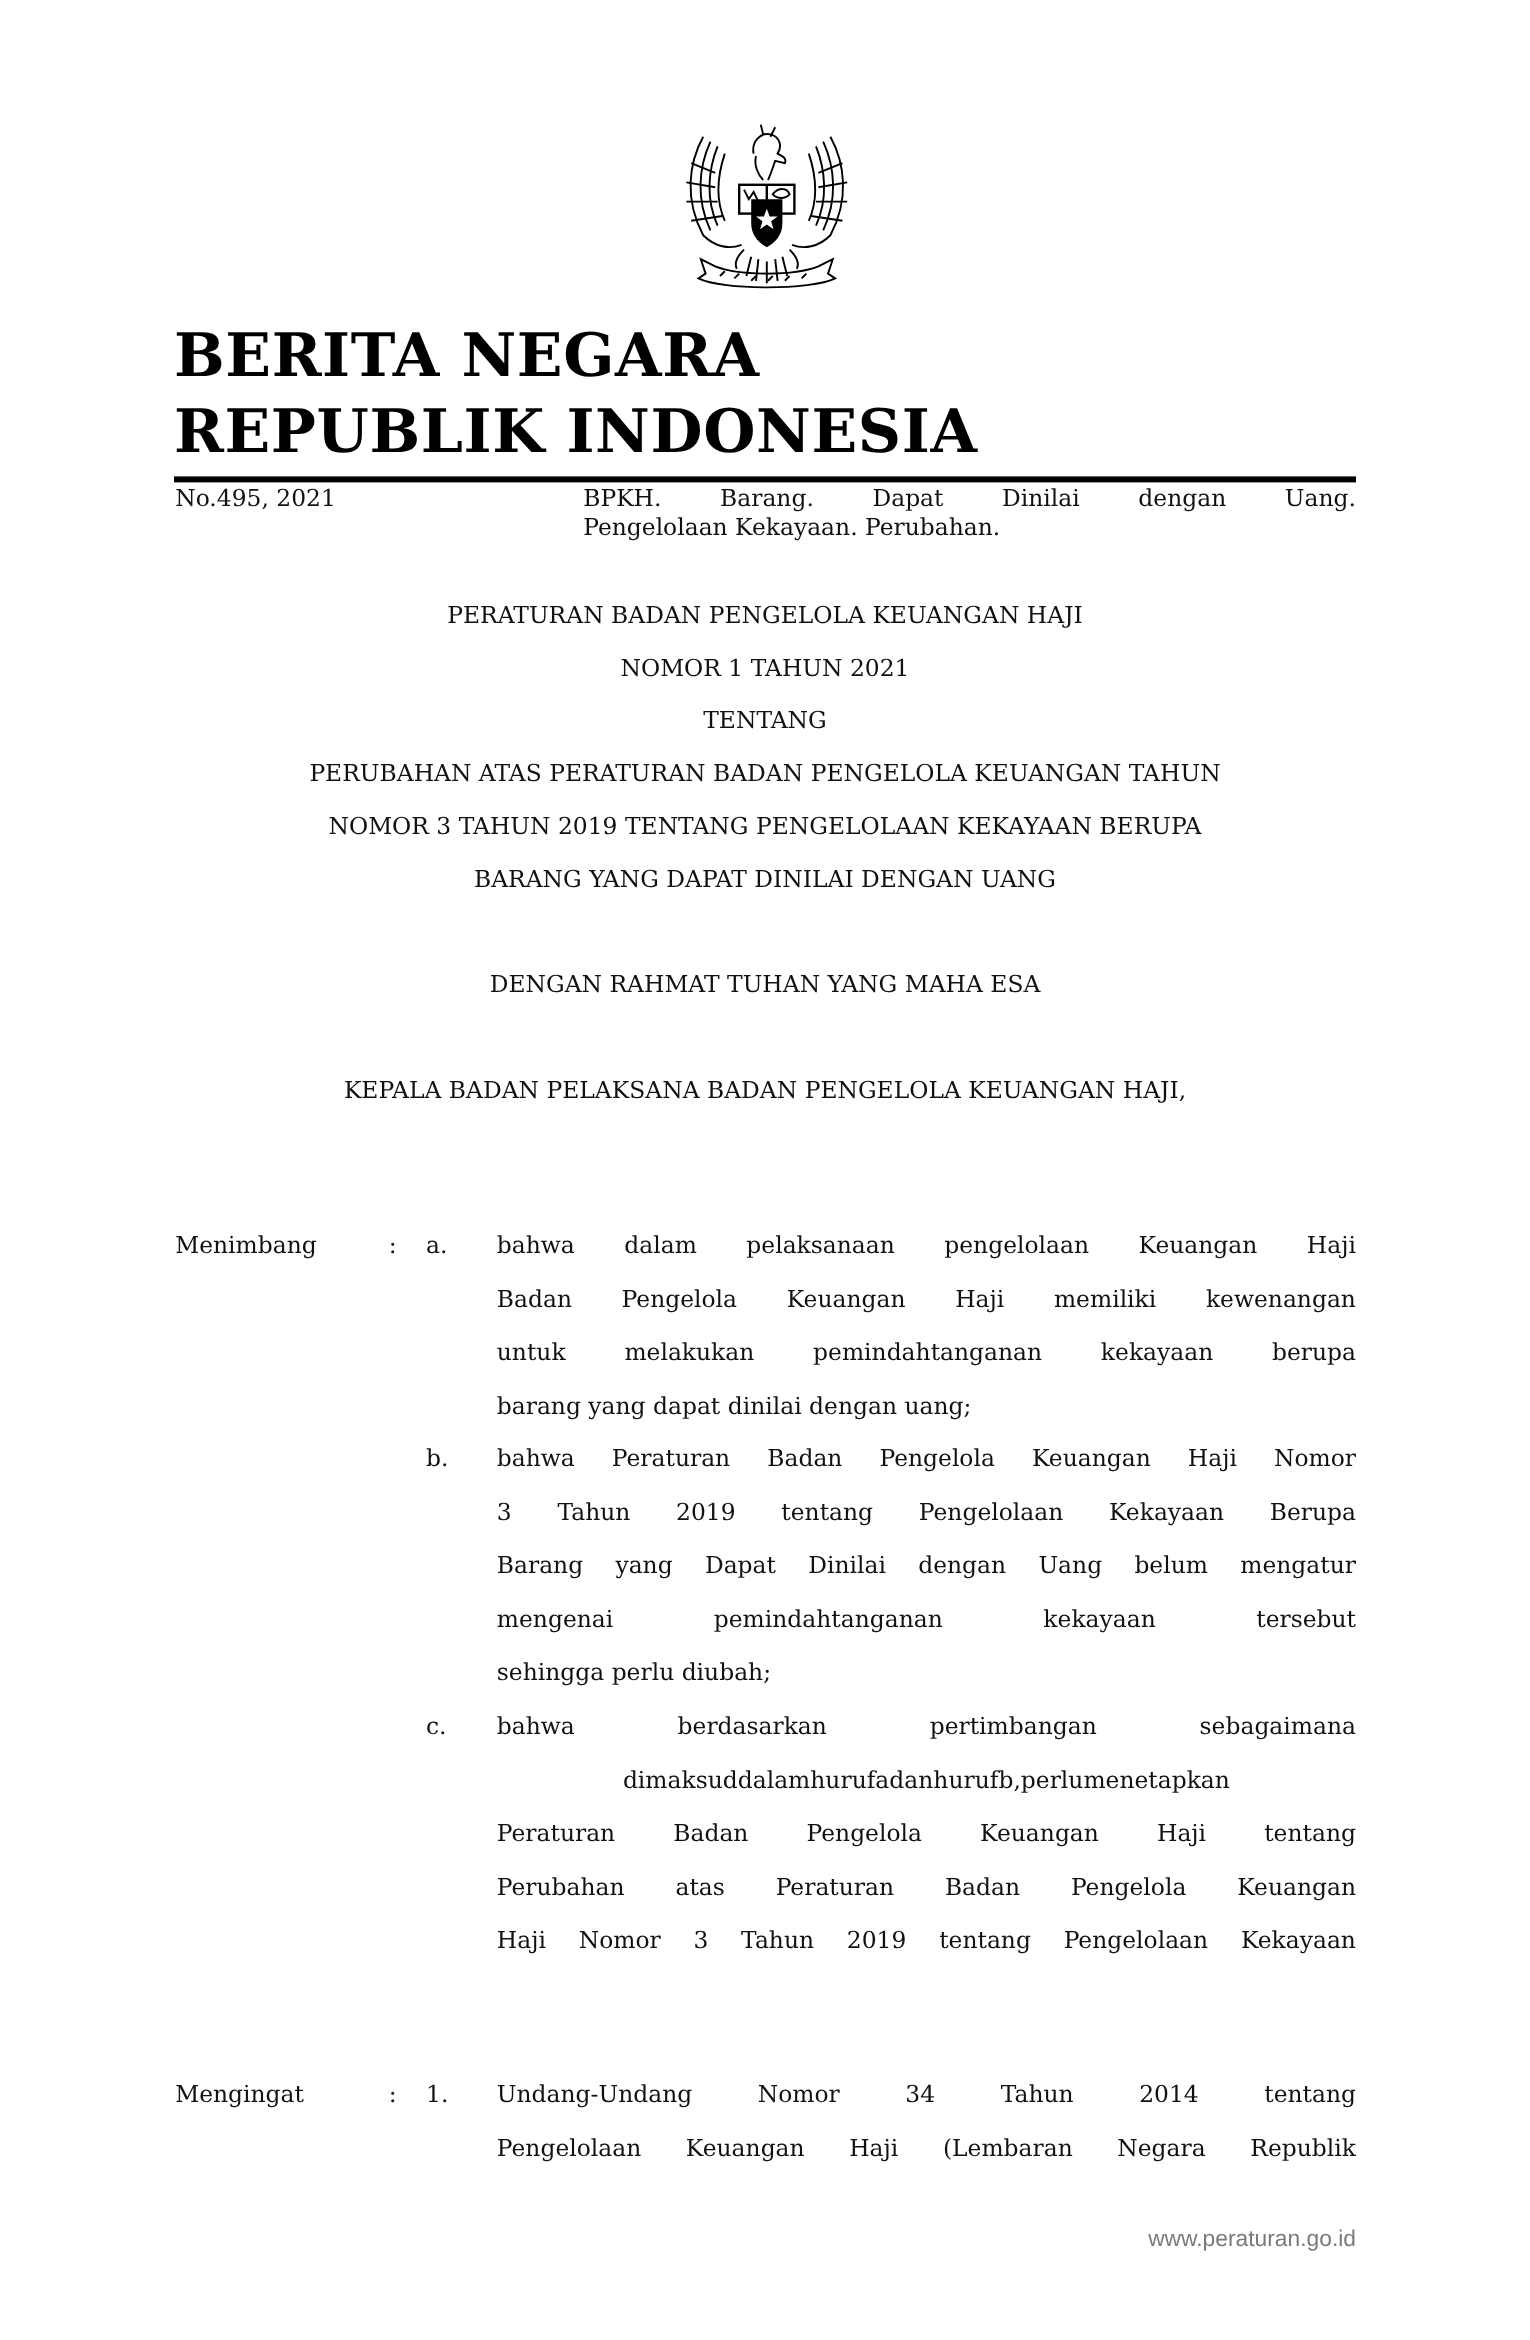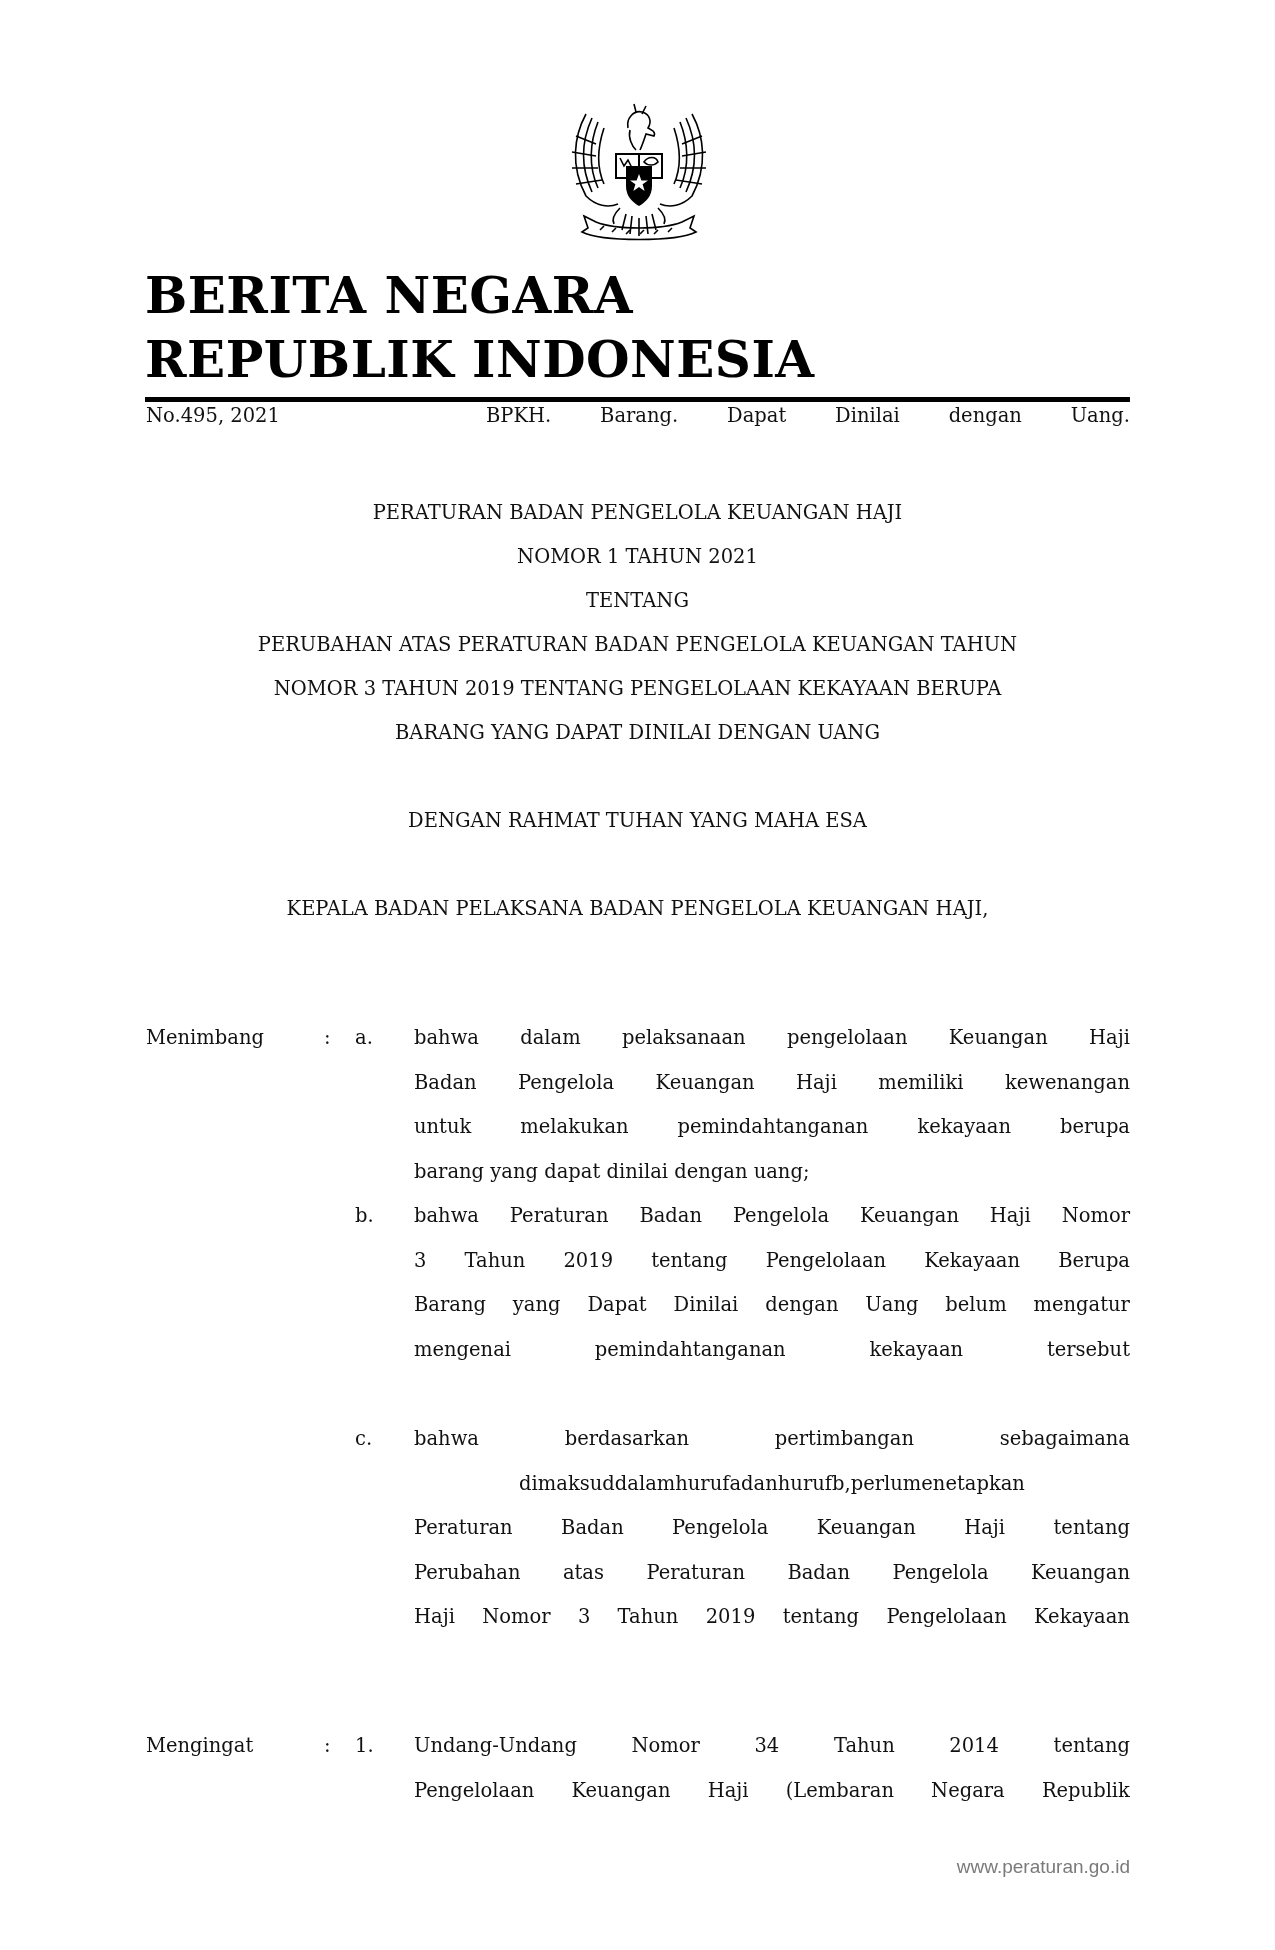--- a/index.html
+++ b/index.html
@@ -86,20 +86,21 @@
 <div class="issue-no">No.495, 2021</div>
 <div class="issue-topic">
   <span class="l1" style="display: flex; justify-content: space-between;">
       <span>BPKH.</span>
       <span>Barang.</span>
       <span>Dapat</span>
       <span>Dinilai</span>
       <span>dengan</span>
       <span>Uang.</span>
     </span>
+  <span class="l2">Pengelolaan Kekayaan. Perubahan.</span>
 </div>
 
 <div class="center-line" style="top:500px">PERATURAN BADAN PENGELOLA KEUANGAN HAJI</div>
 <div class="center-line" style="top:544px">NOMOR 1 TAHUN 2021</div>
 <div class="center-line" style="top:588px">TENTANG</div>
 <div class="center-line" style="top:632px">PERUBAHAN ATAS PERATURAN BADAN PENGELOLA KEUANGAN TAHUN</div>
 <div class="center-line" style="top:676px">NOMOR 3 TAHUN 2019 TENTANG PENGELOLAAN KEKAYAAN BERUPA</div>
 <div class="center-line" style="top:720px">BARANG YANG DAPAT DINILAI DENGAN UANG</div>
 <div class="center-line" style="top:808px">DENGAN RAHMAT TUHAN YANG MAHA ESA</div>
 <div class="center-line" style="top:896px">KEPALA BADAN PELAKSANA BADAN PENGELOLA KEUANGAN HAJI,</div>
@@ -169,20 +170,21 @@
         <span>Uang</span>
         <span>belum</span>
         <span>mengatur</span>
       </span>
     <span class="ln" style="display: flex; justify-content: space-between;">
         <span>mengenai</span>
         <span>pemindahtanganan</span>
         <span>kekayaan</span>
         <span>tersebut</span>
       </span>
+    <span class="ln last">sehingga perlu diubah;</span>
   </div>
 </div>
 
 <div class="row" style="top:1426px; left:0; width:1275px;">
   <span class="mark">c.</span>
   <div class="para">
     <span class="ln" style="display: flex; justify-content: space-between;">
         <span>bahwa</span>
         <span>berdasarkan</span>
         <span>pertimbangan</span>

